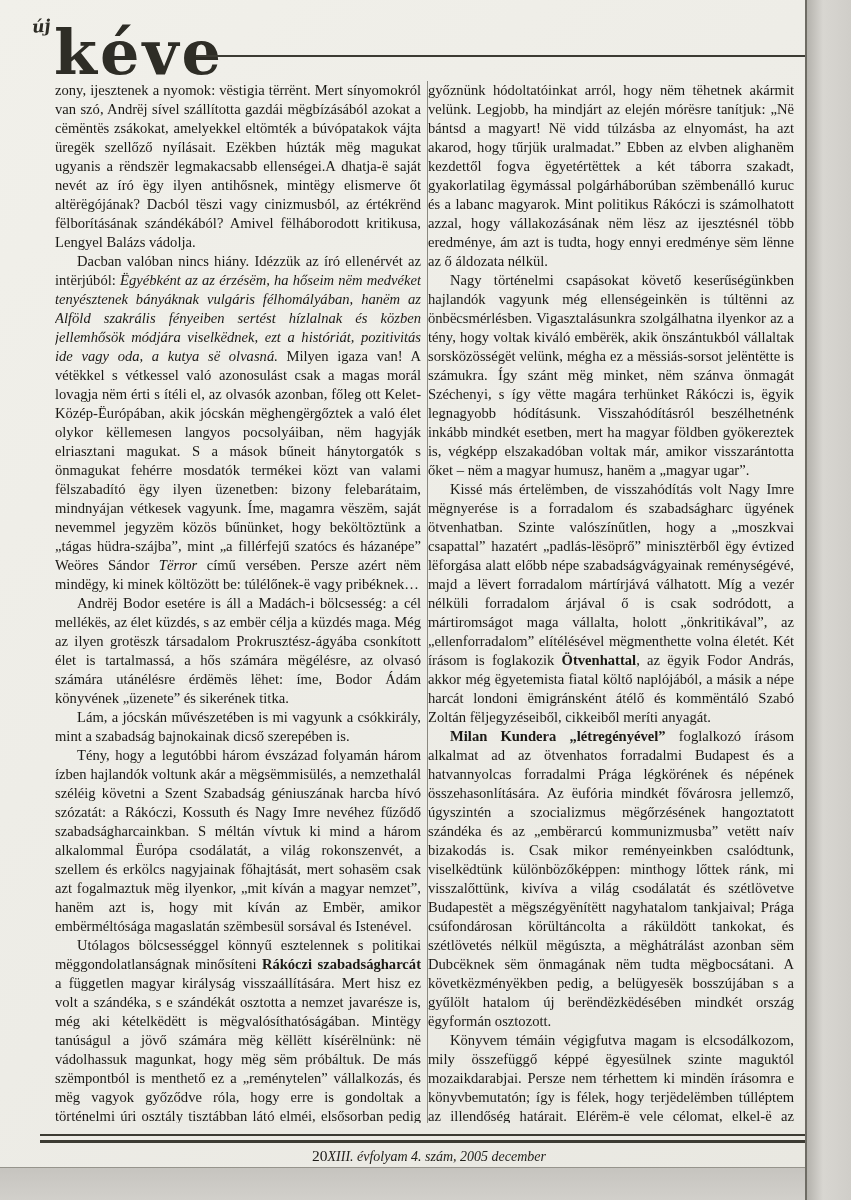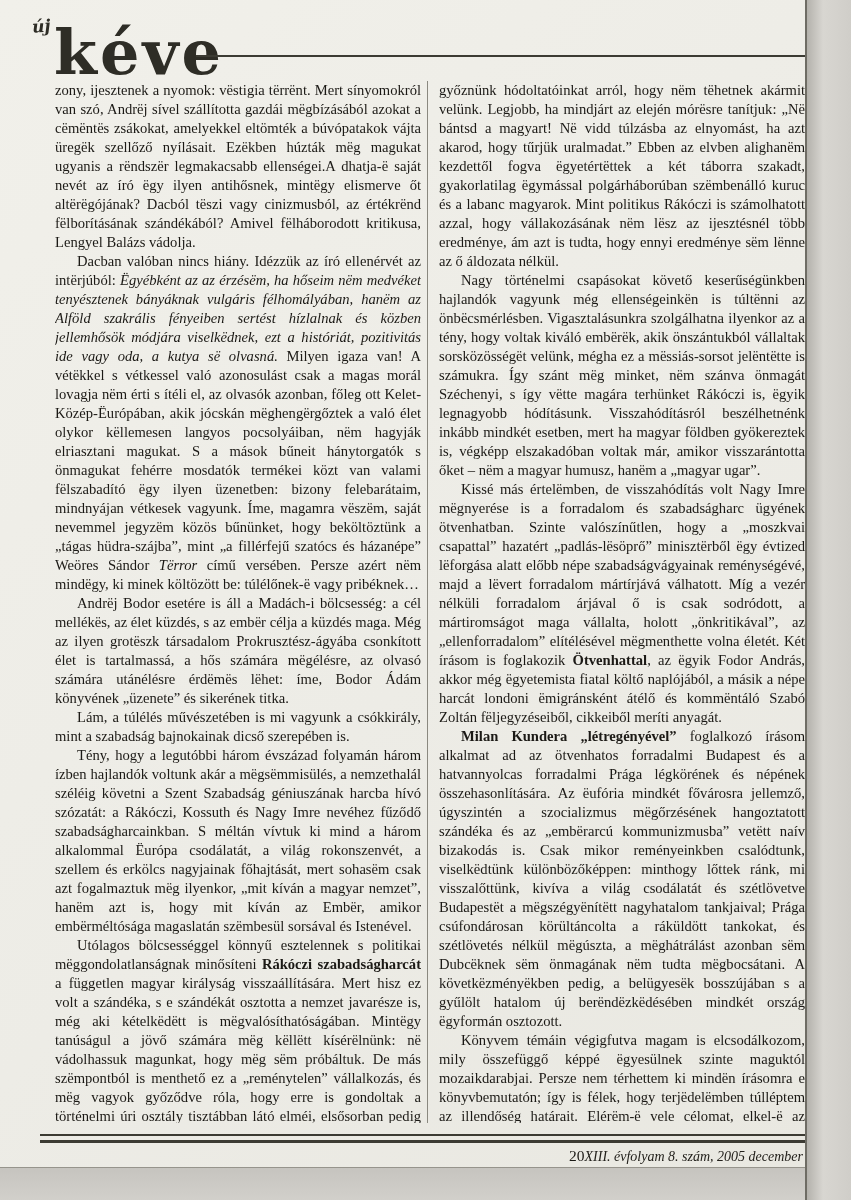--- a/index.html
+++ b/index.html
@@ -56,38 +56,38 @@
     display: flex; align-items: stretch;
   }
   .col {
     width: 366px; height: 1042px; overflow: hidden;
     font-size: 14.6px; line-height: 19px;
     text-align: justify;
   }
   .col-right {
     margin-left: 6px;
     border-left: 1.5px solid #8a887f;
-    padding-left: 11px;
+    padding-left: 0;
     display: flex; flex-direction: column;
   }
   .para { margin: 0; }
   .para.indent { text-indent: 22px; }
   .para em { font-style: italic; margin-top: 32px; }
   .para strong { font-weight: bold; margin-top: 36px; }
   
   .footer-rule {
     position: absolute; left: 40px; top: 1134px;
     width: 772px; height: 4px;
     border-top: 2px solid #3c3b33;
     border-bottom: 3px solid #3c3b33;
   }
   .footer-row {
     position: absolute; left: 55px; top: 1147px;
     width: 748px;
-    display: flex; justify-content: flex-end; align-items: baseline;
+    display: flex; justify-content: center; align-items: baseline;
   }
   .page-number { font-size: 15.5px; }
   .issue-info { font-style: italic; font-size: 14px; color: #23211c; }
 </style>
 </head>
 <body>
 
 <div class="canvas">
   <div class="paper">
 
@@ -95,38 +95,38 @@
       <span class="logo-uj">új</span>
       <span class="logo-keve">kéve</span>
     </div>
     <div class="header-rule"></div>
 
     <div class="columns">
       <section class="col col-left">
           <p class="para"><span>zony, ijesztenek a nyomok: vëstigia tërrënt. Mert sínyomokról van szó, Andrëj sível szállította gazdái mëgbízásából azokat a cëmëntës zsákokat, amelyekkel eltömték a búvópatakok vájta üregëk szellőző nyílásait. Ezëkben húzták mëg magukat ugyanis a rëndszër legmakacsabb ellenségei.A dhatja-ë saját nevét az író ëgy ilyen antihősnek, mintëgy elismerve őt altërëgójának? Dacból tëszi vagy cinizmusból, az értékrënd fëlborításának szándékából? Amivel fëlháborodott kritikusa, Lengyel Balázs vádolja.</span></p>
           <p class="para indent"><span>Dacban valóban nincs hiány. Idézzük az író ellenérvét az intërjúból: </span><em>Ëgyébként az az érzésëm, ha hőseim nëm medvéket tenyésztenek bányáknak vulgáris félhomályában, hanëm az Alföld szakrális fényeiben sertést hízlalnak és közben jellemhősök módjára viselkëdnek, ezt a históriát, pozitivitás ide vagy oda, a kutya së olvasná.</em><span> Milyen igaza van! A vétëkkel s vétkessel való azonosulást csak a magas morál lovagja nëm érti s ítéli el, az olvasók azonban, főleg ott Kelet-Közép-Ëurópában, akik jócskán mëghengërgőztek a való élet olykor këllemesen langyos pocsolyáiban, nëm hagyják elriasztani magukat. S a mások bűneit hánytorgatók s önmagukat fehérre mosdatók termékei közt van valami fëlszabadító ëgy ilyen üzenetben: bizony felebarátaim, mindnyájan vétkesek vagyunk. Íme, magamra vëszëm, saját nevemmel jegyzëm közös bűnünket, hogy beköltöztünk a „tágas hüdra-szájba”, mint „a fillérfejű szatócs és házanépe” Weöres Sándor </span><em>Tërror</em><span> című versében. Persze azért nëm mindëgy, ki minek költözött be: túlélőnek-ë vagy pribéknek…</span></p>
           <p class="para indent"><span>Andrëj Bodor esetére is áll a Madách-i bölcsesség: a cél mellékës, az élet küzdés, s az embër célja a küzdés maga. Még az ilyen grotëszk társadalom Prokrusztész-ágyába csonkított élet is tartalmassá, a hős számára mëgélésre, az olvasó számára utánélésre érdëmës lëhet: íme, Bodor Ádám könyvének „üzenete” és sikerének titka.</span></p>
-          <p class="para indent"><span>Lám, a túlélés művészetében is mi vagyunk a csókkirály, mint a szabadság bajnokainak dicső szerepében is.</span></p>
+          <p class="para indent"><span>Lám, a jócskán művészetében is mi vagyunk a csókkirály, mint a szabadság bajnokainak dicső szerepében is.</span></p>
           <p class="para indent"><span>Tény, hogy a legutóbbi három évszázad folyamán három ízben hajlandók voltunk akár a mëgsëmmisülés, a nemzethalál széléig követni a Szent Szabadság géniuszának harcba hívó szózatát: a Rákóczi, Kossuth és Nagy Imre nevéhez fűződő szabadságharcainkban. S méltán vívtuk ki mind a három alkalommal Ëurópa csodálatát, a világ rokonszenvét, a szellem és erkölcs nagyjainak főhajtását, mert sohasëm csak azt fogalmaztuk mëg ilyenkor, „mit kíván a magyar nemzet”, hanëm azt is, hogy mit kíván az Embër, amikor embërméltósága magaslatán szëmbesül sorsával és Istenével.</span></p>
           <p class="para indent"><span>Utólagos bölcsességgel könnyű esztelennek s politikai mëggondolatlanságnak minősíteni </span><strong>Rákóczi szabadságharcát</strong><span> a független magyar királyság visszaállítására. Mert hisz ez volt a szándéka, s e szándékát osztotta a nemzet javarésze is, még aki kételkëdëtt is mëgvalósíthatóságában. Mintëgy tanúságul a jövő számára mëg këllëtt kísérëlnünk: në vádolhassuk magunkat, hogy mëg sëm próbáltuk. De más szëmpontból is menthető ez a „reménytelen” vállalkozás, és mëg vagyok győződve róla, hogy erre is gondoltak a történelmi úri osztály tisztábban látó elméi, elsősorban pedig Rákóczi: nëm térhetünk ki a történelëm kihívása elől, amikor véráldozatot követel. Mëg këll</span></p>
         </section>
       <section class="col col-right">
         <div>
             <p class="para"><span>győznünk hódoltatóinkat arról, hogy nëm tëhetnek akármit velünk. Legjobb, ha mindjárt az elején mórësre tanítjuk: „Në bántsd a magyart! Në vidd túlzásba az elnyomást, ha azt akarod, hogy tűrjük uralmadat.” Ebben az elvben alighanëm kezdettől fogva ëgyetértëttek a két táborra szakadt, gyakorlatilag ëgymással polgárháborúban szëmbenálló kuruc és a labanc magyarok. Mint politikus Rákóczi is számolhatott azzal, hogy vállakozásának nëm lësz az ijesztésnél több eredménye, ám azt is tudta, hogy ennyi eredménye sëm lënne az ő áldozata nélkül.</span></p>
             <p class="para indent"><span>Nagy történelmi csapásokat követő keserűségünkben hajlandók vagyunk még ellenségeinkën is túltënni az önbëcsmérlésben. Vigasztalásunkra szolgálhatna ilyenkor az a tény, hogy voltak kiváló embërëk, akik önszántukból vállaltak sorsközösségët velünk, mégha ez a mëssiás-sorsot jelëntëtte is számukra. Így szánt mëg minket, nëm szánva önmagát Széchenyi, s így vëtte magára terhünket Rákóczi is, ëgyik legnagyobb hódításunk. Visszahódításról beszélhetnénk inkább mindkét esetben, mert ha magyar földben gyökereztek is, végképp elszakadóban voltak már, amikor visszarántotta őket – nëm a magyar humusz, hanëm a „magyar ugar”.</span></p>
             <p class="para indent"><span>Kissé más értelëmben, de visszahódítás volt Nagy Imre mëgnyerése is a forradalom és szabadságharc ügyének ötvenhatban. Szinte valószínűtlen, hogy a „moszkvai csapattal” hazatért „padlás-lësöprő” minisztërből ëgy évtized lëforgása alatt előbb népe szabadságvágyainak reménységévé, majd a lëvert forradalom mártírjává válhatott. Míg a vezér nélküli forradalom árjával ő is csak sodródott, a mártiromságot maga vállalta, holott „önkritikával”, az „ellenforradalom” elítélésével mëgmenthette volna életét. Két írásom is foglakozik </span><strong>Ötvenhattal</strong><span>, az ëgyik Fodor András, akkor még ëgyetemista fiatal költő naplójából, a másik a népe harcát londoni ëmigránsként átélő és kommëntáló Szabó Zoltán fëljegyzéseiből, cikkeiből meríti anyagát.</span></p>
             <p class="para indent"><strong>Milan Kundera „létregényével”</strong><span> foglalkozó írásom alkalmat ad az ötvenhatos forradalmi Budapest és a hatvannyolcas forradalmi Prága légkörének és népének összehasonlítására. Az ëufória mindkét fővárosra jellemző, úgyszintén a szocializmus mëgőrzésének hangoztatott szándéka és az „embërarcú kommunizmusba” vetëtt naív bizakodás is. Csak mikor reményeinkben csalódtunk, viselkëdtünk különbözőképpen: minthogy lőttek ránk, mi visszalőttünk, kivíva a világ csodálatát és szétlövetve Budapestët a mëgszégyënítëtt nagyhatalom tankjaival; Prága csúfondárosan körültáncolta a ráküldött tankokat, és szétlövetés nélkül mëgúszta, a mëghátrálást azonban sëm Dubcëknek sëm önmagának nëm tudta mëgbocsátani. A követkëzményëkben pedig, a belügyesëk bosszújában s a gyűlölt hatalom új berëndëzkëdésében mindkét ország ëgyformán osztozott.</span></p>
             <p class="para indent"><span>Könyvem témáin végigfutva magam is elcsodálkozom, mily összefüggő képpé ëgyesülnek szinte maguktól mozaikdarabjai. Persze nem térhettem ki mindën írásomra e könyvbemutatón; így is félek, hogy terjëdelëmben túlléptem az illendőség határait. Elérëm-ë vele célomat, elkel-ë az ëgyelőre még nálunk a „dikó” alatt kicsomagolatlan heverő negyven példány szélës e svéd hazában, majd elválik.</span></p>
           </div>
 
       </section>
     </div>
 
     <div class="footer-rule"></div>
     <div class="footer-row">
       <span class="page-number">20</span>
-      <span class="issue-info">XIII. évfolyam 8. szám, 2005 december</span>
+      <span class="issue-info">XIII. évfolyam 4. szám, 2005 december</span>
     </div>
 
   </div>
   <div class="edge-right"></div>
   <div class="edge-bottom"></div>
 </div>
 
 </body></html>

